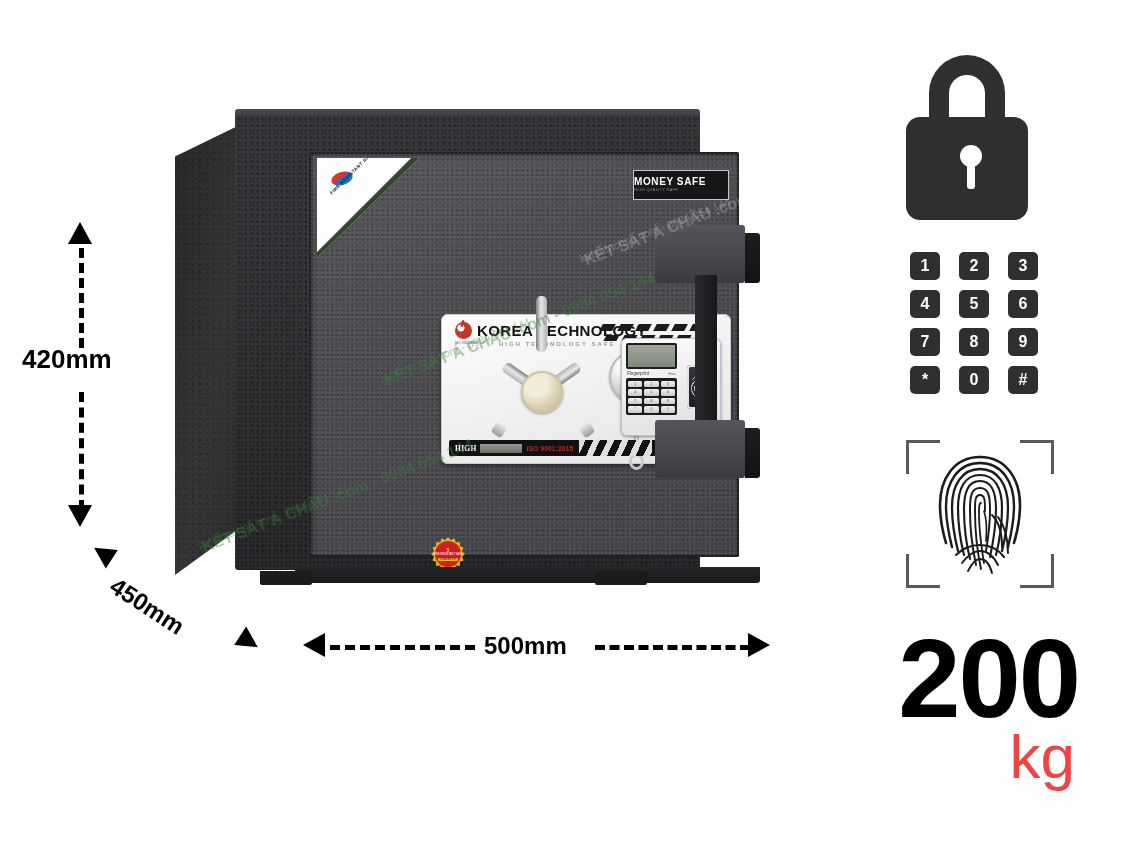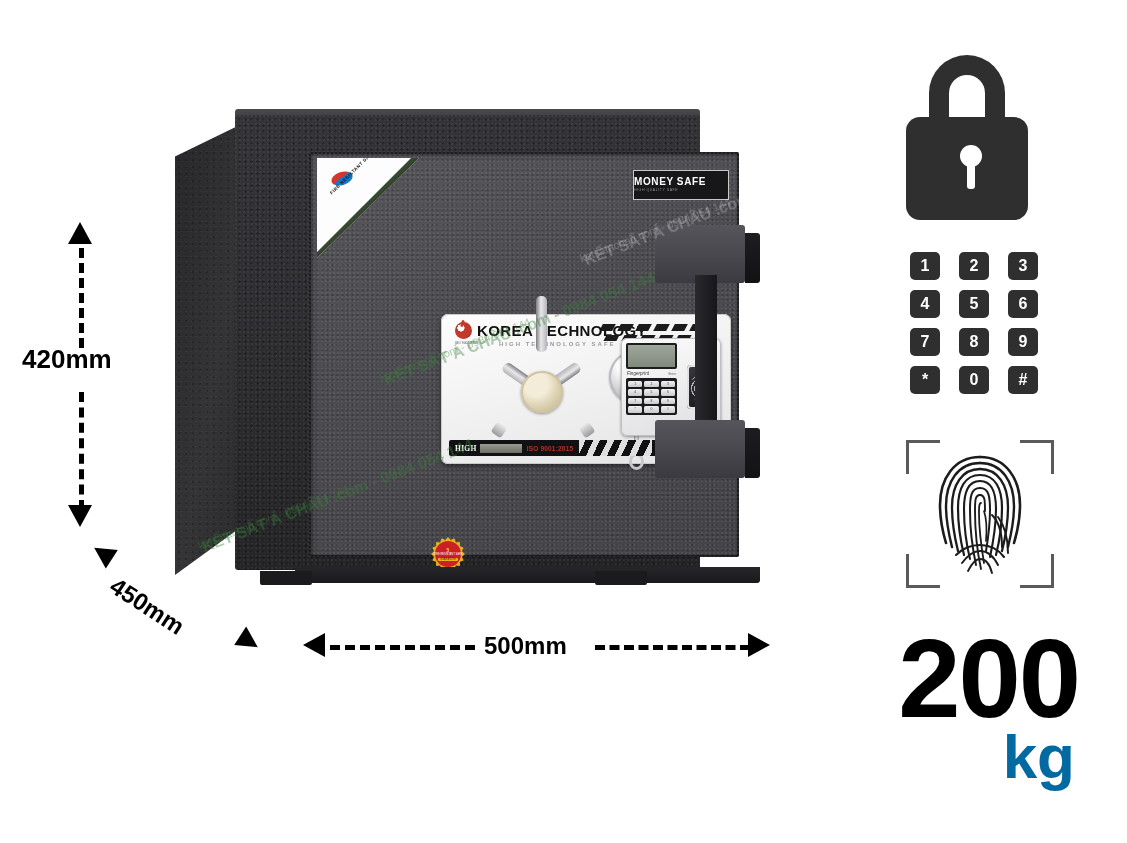--- a/index.html
+++ b/index.html
@@ -483,21 +483,21 @@
   .fp-print { position:absolute; left: 26px; top: 11px; width: 96px; height: 126px; }
 
   
   #weight-block { position:absolute; left: -6px; top: 590px; width: 195px; }
   #weight-value {
     font-size: 112px; font-weight: bold; color:#000;
     line-height: .88; letter-spacing: -2px; text-align:right;
     font-family: "Liberation Sans", sans-serif;
   }
   #weight-unit {
-    font-size: 62px; font-weight: bold; color:#0369a1;
+    font-size: 62px; font-weight: normal; color:#ef4444;
     line-height: .9; text-align: right; padding-right: 4px;
     font-family: "Liberation Sans", sans-serif;
   }
 </style>
 </head>
 <body>
 
 <div id="safe-figure">
 
   <div class="safe-side">

